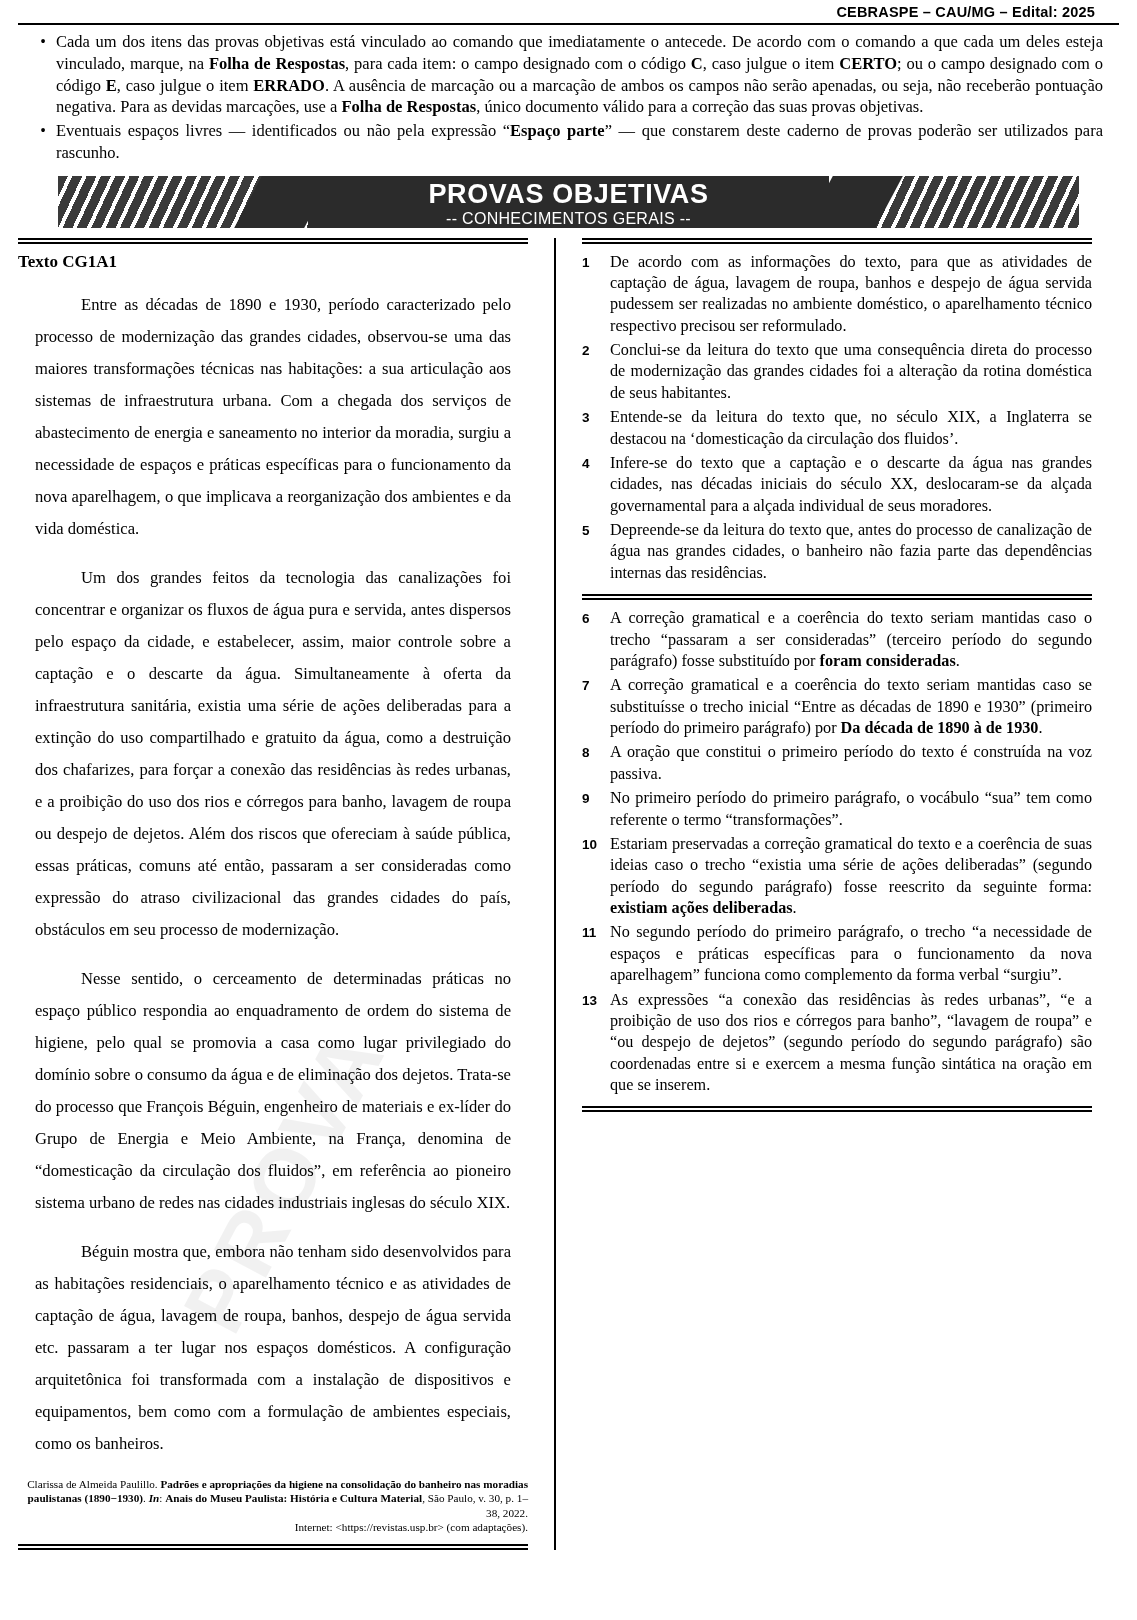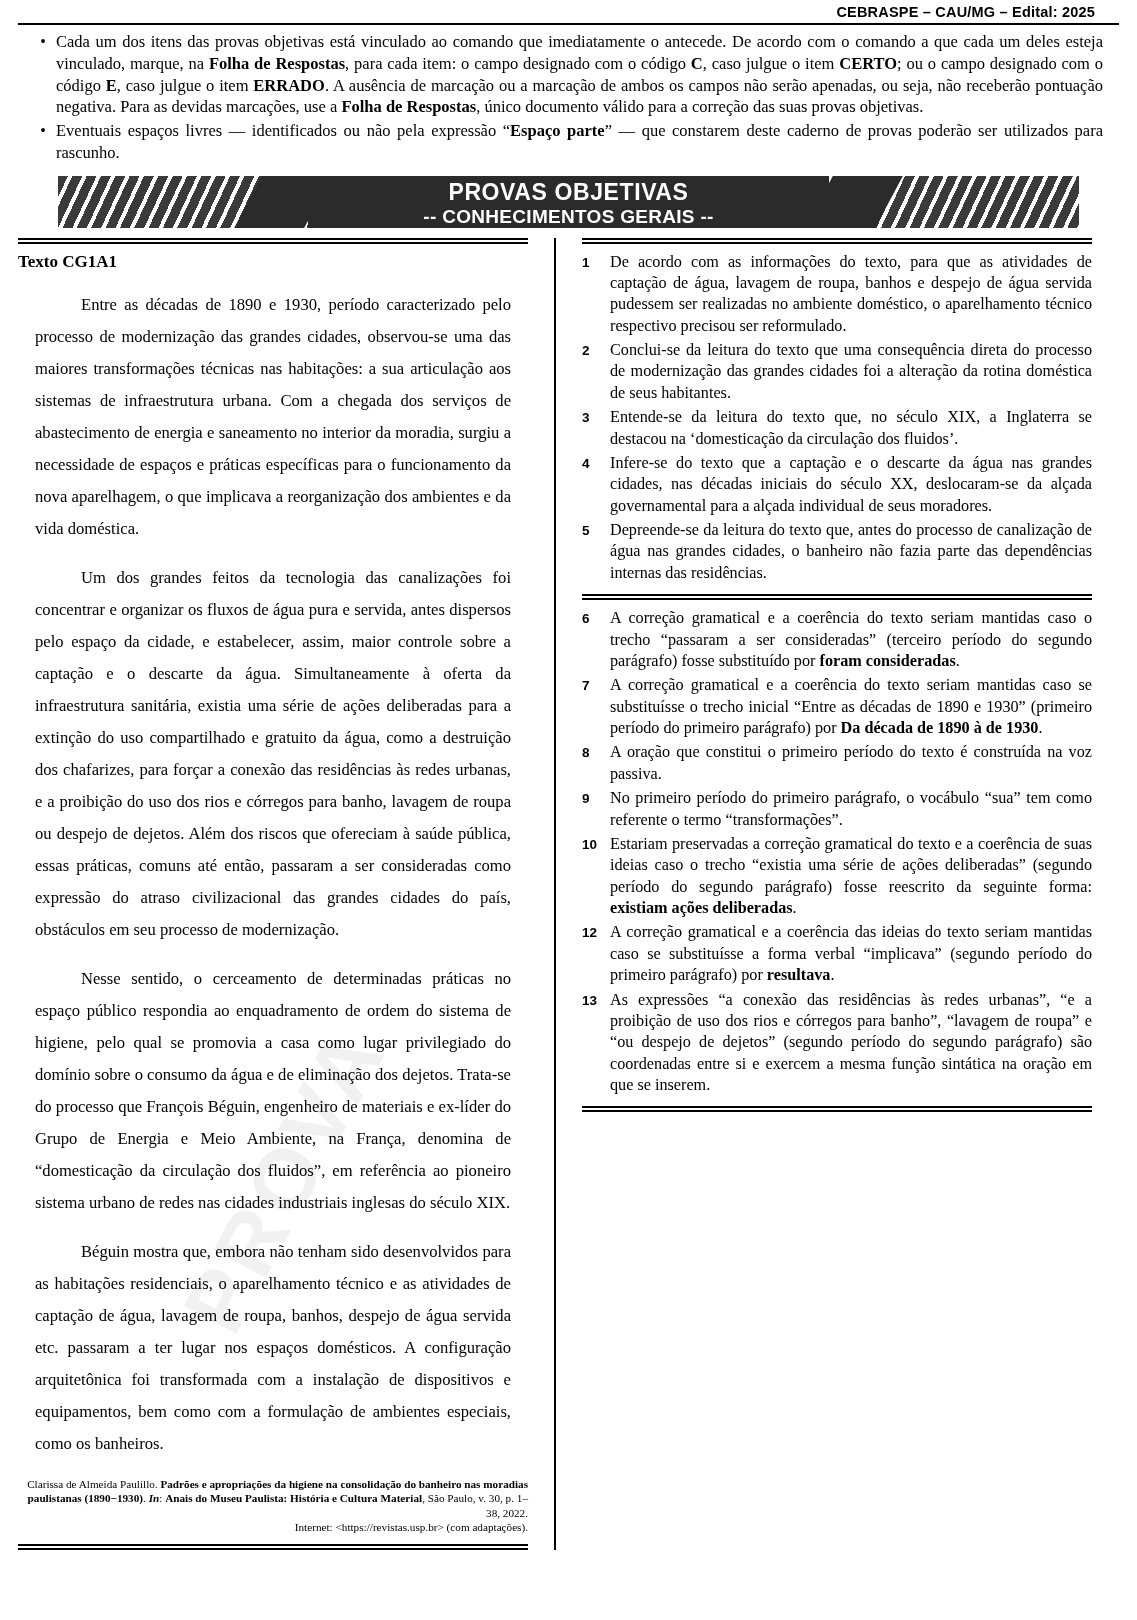--- a/index.html
+++ b/index.html
@@ -72,28 +72,28 @@
     right: 290px;
     top: 4px;
     height: 52px;
     background: #2b2b2b;
     color: #fff;
     text-align: center;
     font-family: "Liberation Sans", sans-serif;
     z-index: 3;
   }
   .banner-core .l1 {
-    font-size: 23px;
+    font-size: 27px;
     font-weight: bold;
     letter-spacing: 0.6px;
     padding-top: 3px;
   }
   .banner-core .l2 {
-    font-size: 19px;
-    font-weight: bold;
+    font-size: 16px;
+    font-weight: normal;
     letter-spacing: 0.3px;
   }
   .banner-skew-l, .banner-skew-r {
     position: absolute;
     top: 4px;
     height: 52px;
     width: 70px;
     background: #2b2b2b;
     z-index: 2;
   }
@@ -286,22 +286,22 @@
         </div>
         <div class="item">
           <div class="num">9</div>
           <div class="itext">No primeiro período do primeiro parágrafo, o vocábulo “sua” tem como referente o termo “transformações”.</div>
         </div>
         <div class="item">
           <div class="num">10</div>
           <div class="itext">Estariam preservadas a correção gramatical do texto e a coerência de suas ideias caso o trecho “existia uma série de ações deliberadas” (segundo período do segundo parágrafo) fosse reescrito da seguinte forma: <b>existiam ações deliberadas</b>.</div>
         </div>
         <div class="item">
-          <div class="num">12</div>
-          <div class="itext">A correção gramatical e a coerência das ideias do texto seriam mantidas caso se substituísse a forma verbal “implicava” (segundo período do primeiro parágrafo) por <b>resultava</b>.</div>
+          <div class="num">11</div>
+          <div class="itext">No segundo período do primeiro parágrafo, o trecho “a necessidade de espaços e práticas específicas para o funcionamento da nova aparelhagem” funciona como complemento da forma verbal “surgiu”.</div>
         </div>
         <div class="item">
           <div class="num">13</div>
           <div class="itext">As expressões “a conexão das residências às redes urbanas”, “e a proibição de uso dos rios e córregos para banho”, “lavagem de roupa” e “ou despejo de dejetos” (segundo período do segundo parágrafo) são coordenadas entre si e exercem a mesma função sintática na oração em que se inserem.</div>
         </div>
       </div>
       <div class="dbl-rule-bottom"></div>
     </div>
   </div>
 

